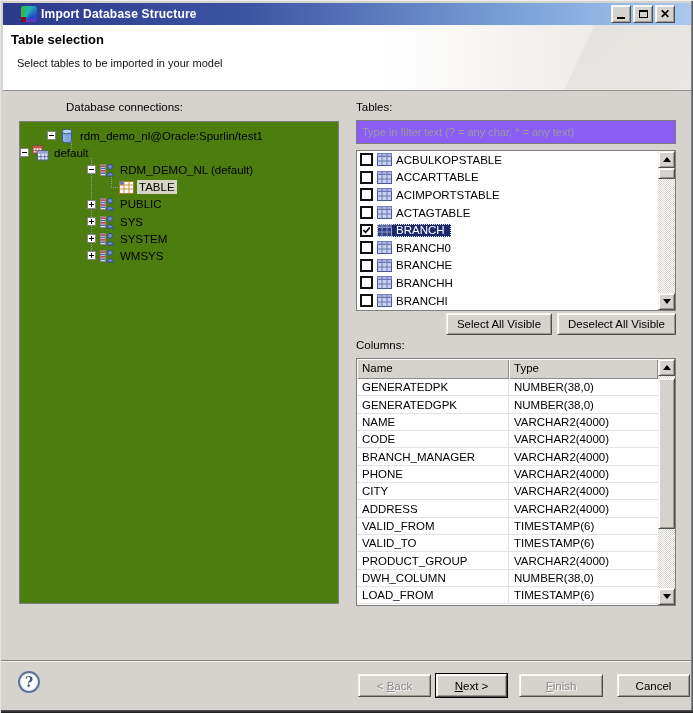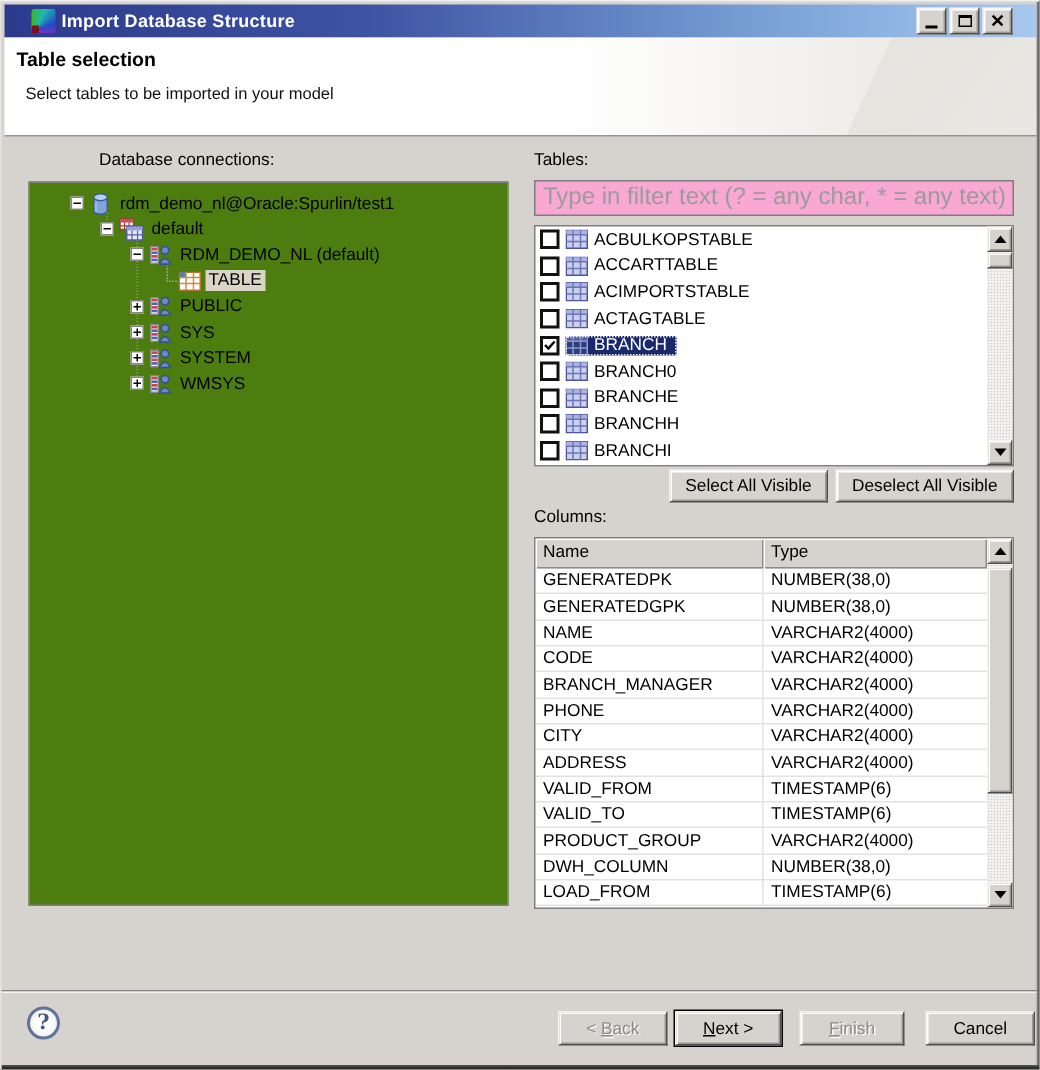--- a/index.html
+++ b/index.html
@@ -53,22 +53,22 @@
   .expander { width:9px; height:9px; background:#fff; border:1px solid #848484; position:relative; flex:none; }
   .expander::before { content:""; position:absolute; left:1px; top:3px; width:5px; height:1px; background:#000; }
   .expander.plus::after { content:""; position:absolute; left:3px; top:1px; width:1px; height:5px; background:#000; }
   .expander.none { visibility:hidden; }
   .ticon { flex:none; margin-left:3px; display:flex; }
   .guide { position:absolute; width:1px; background-image:repeating-linear-gradient(180deg,#999 0 1px,transparent 1px 2px); }
   .guide-h { position:absolute; height:1px; background-image:repeating-linear-gradient(90deg,#999 0 1px,transparent 1px 2px); }
 
   
   #filter { position:absolute; left:355px; top:119px; width:320px; height:24px;
-    border:1px solid #7d7d7d; background:#f9a8d4; font-family:"Liberation Sans",sans-serif;
-    font-size:16px; padding:0 5px; color:#000; }
+    border:1px solid #7d7d7d; background:#8b5cf6; font-family:"Liberation Sans",sans-serif;
+    font-size:11px; padding:0 5px; color:#000; }
   #filter::placeholder { color:#9b9b9b; opacity:1; }
   #tables-list { position:absolute; left:355px; top:149px; width:320px; height:161px;
     background:#fff; border:1px solid var(--panel-border); overflow:hidden; }
   .list-rows { position:absolute; left:0; top:0; right:17px; bottom:0; overflow:hidden; }
   .list-row { display:flex; align-items:center; height:17.6px; padding-left:3px; cursor:default; }
   .cb { width:13px; height:13px; flex:none; border:2px solid #111; background:#fff;
     display:flex; align-items:center; justify-content:center; }
   .hl { display:flex; align-items:center; margin-left:4px; padding-right:6px; }
   .list-row .lbl { font-size:11.5px; color:#000; margin-left:4px; white-space:nowrap; }
   .list-row.selected .hl { background:var(--selection); outline:1px dotted #e8e8e8; outline-offset:-1px; }
@@ -116,21 +116,21 @@
   #footer-sep { position:absolute; left:0; top:659px; width:693px; height:1px; background:#828282; }
   #footer-sep2 { position:absolute; left:0; top:660px; width:693px; height:1px; background:#f4f3ef; }
   #help { position:absolute; left:17px; top:670px; width:22px; height:22px; border-radius:50%;
     border:2px solid var(--help-blue); color:#44567c; background:radial-gradient(#ffffff 40%, #dde2ea);
     display:flex; align-items:center; justify-content:center;
     font:bold 14px "DejaVu Serif", serif; cursor:default; }
   #wizard-btns { position:absolute; top:673px; right:3px; display:flex; align-items:center; }
   #wizard-btns .btn { height:23px; }
   #btn-back { width:73px; }
   #btn-next { width:71px; margin-left:5px; }
-  #btn-finish { width:70px; margin-left:12px; }
+  #btn-finish { width:84px; margin-left:12px; }
   #btn-cancel { width:73px; margin-left:14px; }
 
   svg { display:block; }
 </style>
 </head>
 <body>
 
 <div id="dialog">
 
   <div id="titlebar">
@@ -165,21 +165,21 @@
           <span class="expander minus"></span>
           <span class="ticon">
             <svg id="tpl-database" width="16" height="16" viewBox="0 0 16 16">
     <path d="M3.5 3.5 v9 a4.5 2.3 0 0 0 9 0 v-9" fill="#7fa6da" stroke="#3a5a9a"></path>
     <ellipse cx="8" cy="3.5" rx="4.5" ry="2.3" fill="#b7d2f1" stroke="#3a5a9a"></ellipse>
     <path d="M5 7 v6" stroke="#a9c6e8" stroke-width="1"></path>
   </svg>
           </span>
           <span class="lbl">rdm_demo_nl@Oracle:Spurlin/test1</span>
         </div>
-        <div class="tree-row" style="padding-left: 47px;">
+        <div class="tree-row" style="">
           <span class="expander minus"></span>
           <span class="ticon">
             <svg id="tpl-schemas" width="17" height="16" viewBox="0 0 17 16">
     <rect x="1" y="1" width="9" height="7" fill="#fff" stroke="#a03a3a"></rect>
     <rect x="1" y="1" width="9" height="2.4" fill="#c85252"></rect>
     <path d="M4 3.4 V8 M7 3.4 V8 M1 5.6 H10" stroke="#a03a3a" stroke-width=".8"></path>
     <rect x="5.5" y="6" width="10.5" height="9" fill="#e7eafb" stroke="#5560a0"></rect>
     <rect x="5.5" y="6" width="10.5" height="2.6" fill="#97a0d8"></rect>
     <path d="M9 8.6 V15 M12.7 8.6 V15 M5.5 11.6 H16" stroke="#5560a0" stroke-width=".8"></path>
   </svg>

